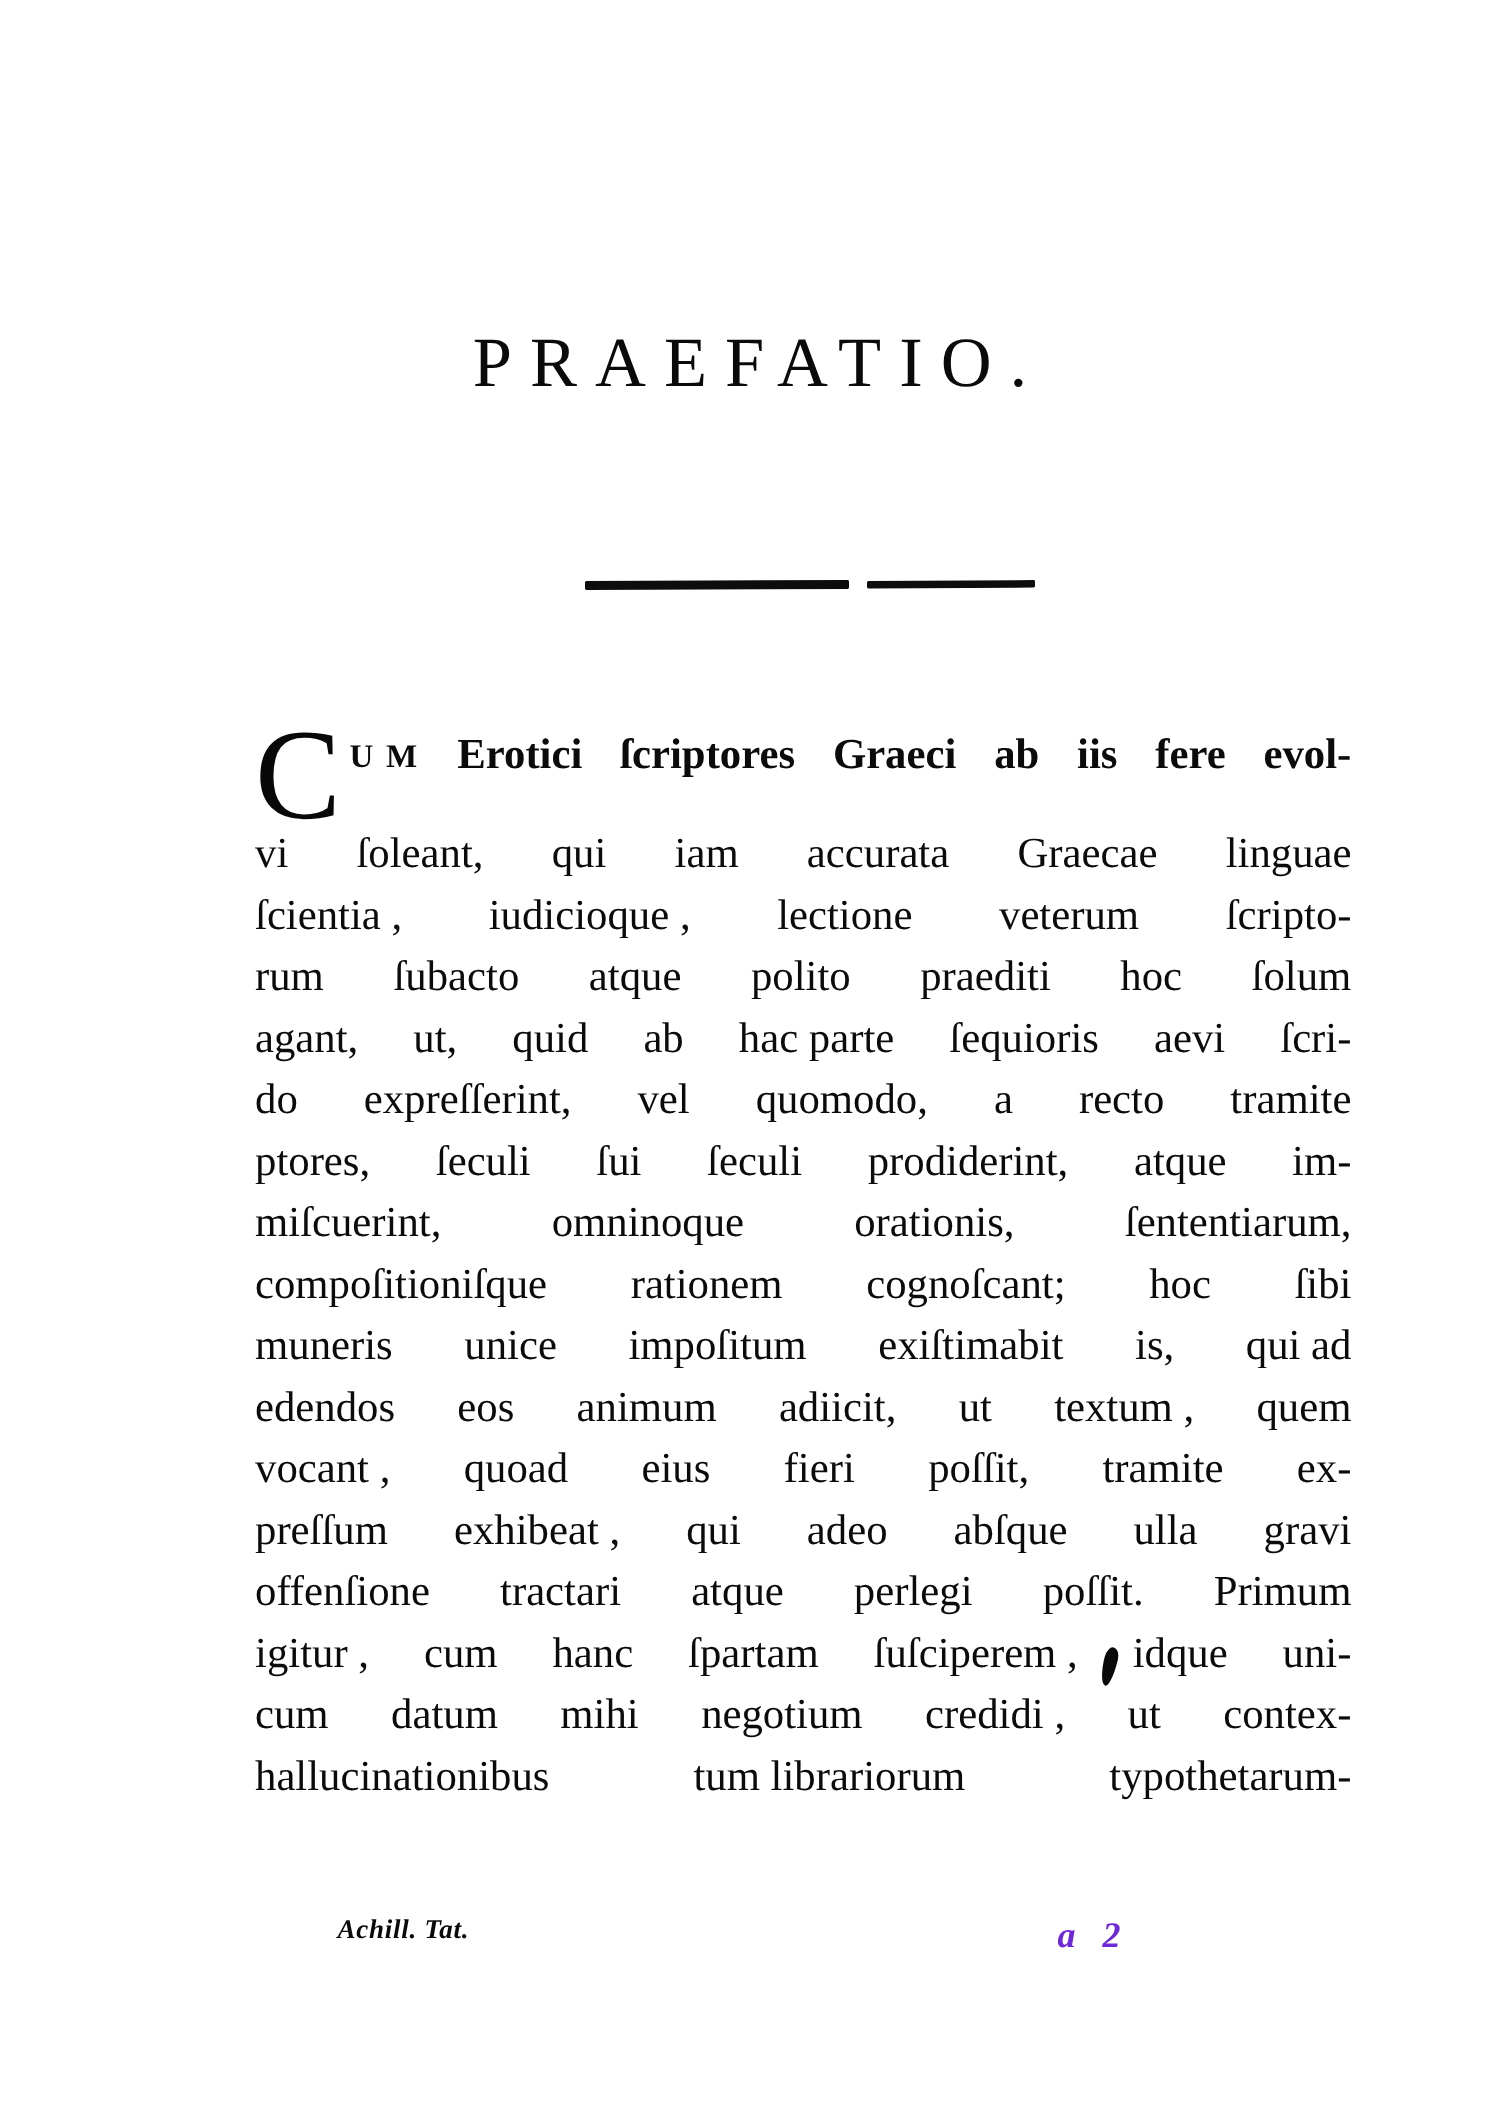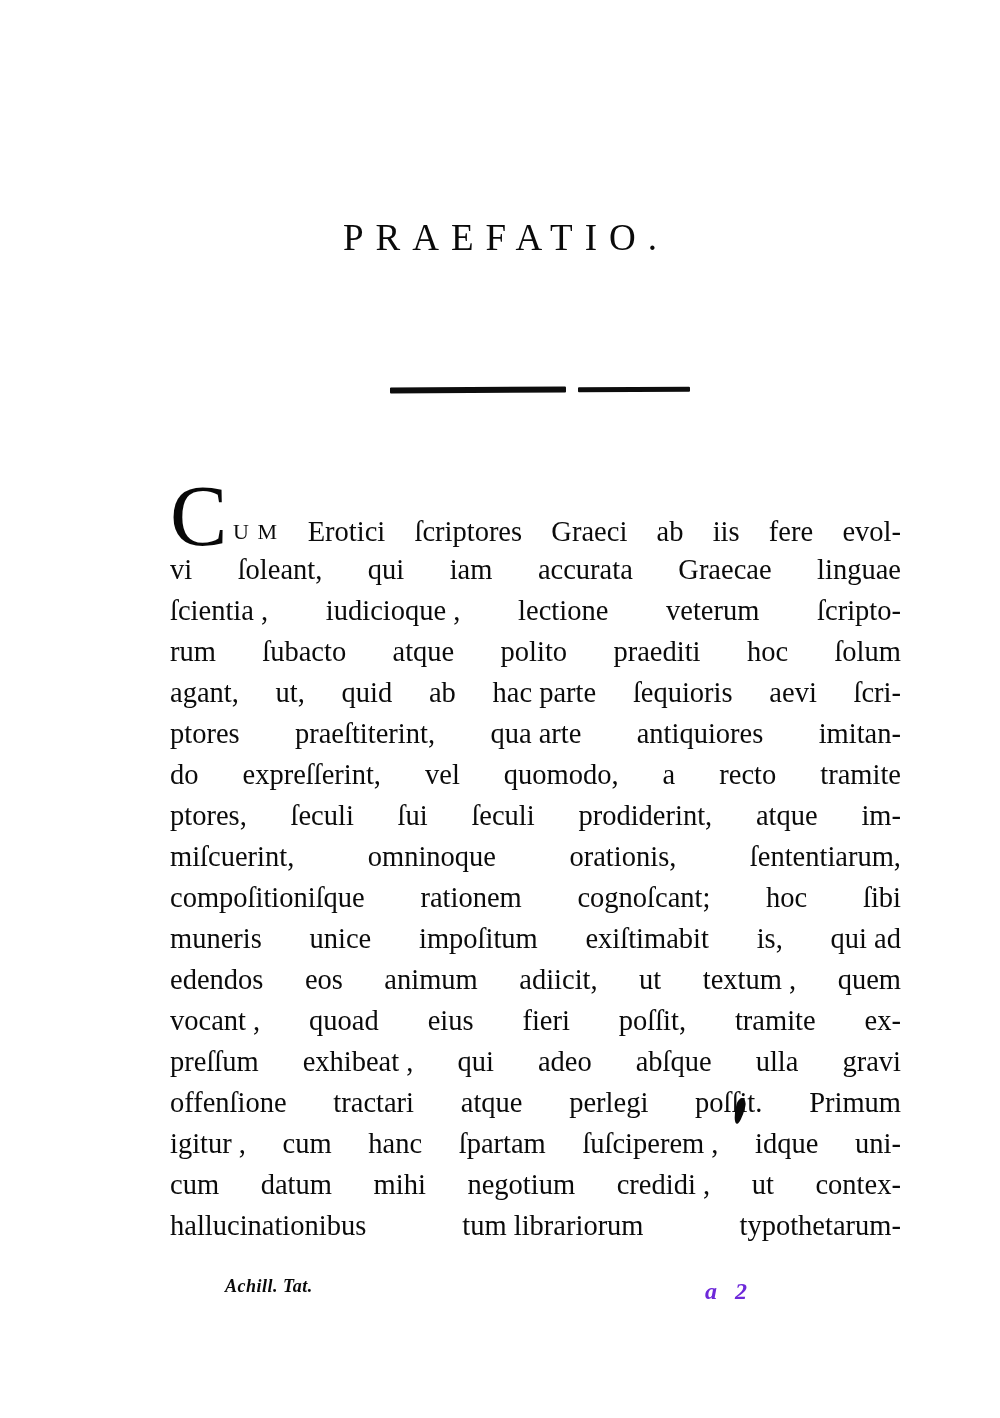--- a/index.html
+++ b/index.html
@@ -24,21 +24,21 @@
   .title-block {
     position: absolute;
     top: 219px;
     left: 0;
     width: 1000px;
     text-align: center;
   }
 
   .page-title {
     display: inline-block;
-    font-size: 37px;
+    font-size: 47px;
     line-height: 1;
     font-weight: 400;
     letter-spacing: 12px;
     text-indent: 12px;
     color: #0a0a0a;
     white-space: pre;
   }
 
   
   .rule {
@@ -92,22 +92,23 @@
     justify-content: space-between;
   }
   .body-line.justify > .w {
     white-space: pre;
   }
 
   
   .line-first {
     padding-left: 63px;
     height: 62px;
-    align-items: flex-end;
+    align-items: flex-start;
     line-height: 34px;
+    font-weight: bold;
   }
 
   .dropcap {
     position: absolute;
     left: 0px;
     top: -2px;
     font-size: 86px;
     line-height: 62px;
     font-weight: 400;
     color: #080808;
@@ -231,27 +232,20 @@
       <span class="w">agant,</span>
       <span class="w">ut,</span>
       <span class="w">quid</span>
       <span class="w">ab</span>
       <span class="w">hac parte</span>
       <span class="w">ſequioris</span>
       <span class="w">aevi</span>
       <span class="w">ſcri-</span>
     </div>
 
-    <div class="body-line justify">
-      <span class="w">ptores</span>
-      <span class="w">praeſtiterint,</span>
-      <span class="w">qua arte</span>
-      <span class="w">antiquiores</span>
-      <span class="w">imitan-</span>
-    </div>
 
     <div class="body-line justify">
       <span class="w">do</span>
       <span class="w">expreſſerint,</span>
       <span class="w">vel</span>
       <span class="w">quomodo,</span>
       <span class="w">a</span>
       <span class="w">recto</span>
       <span class="w">tramite</span>
     </div>

